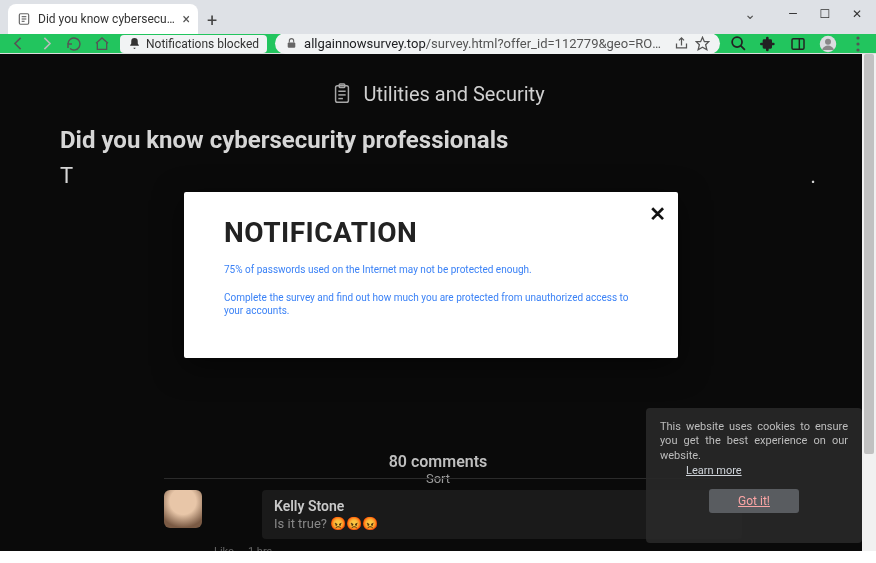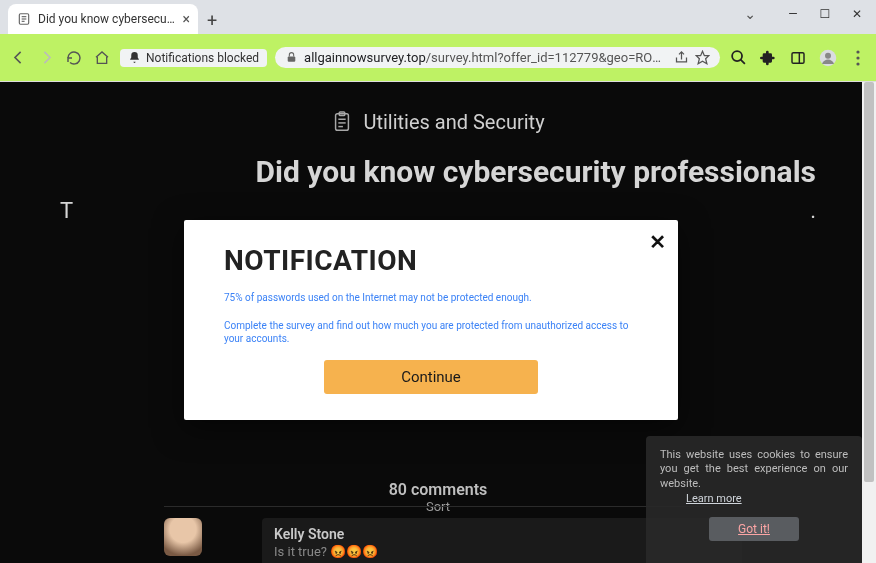--- a/index.html
+++ b/index.html
@@ -10,38 +10,38 @@
 .tab { background: #fff; height: 30px; margin-left: 8px; border-radius: 8px 8px 0 0; display: flex; align-items: center; padding: 0 8px; width: 190px; gap: 6px; font-size: 12px; color: #333; }
 .tab .favicon { width: 16px; height: 16px; display:flex; align-items:center; justify-content:center; }
 .tab .tab-title { flex: 1; white-space: nowrap; overflow: hidden; text-overflow: ellipsis; }
 .tab .tab-close { font-size: 14px; color: #555; cursor: pointer; }
 .new-tab { width: 28px; height: 28px; display:flex; align-items:center; justify-content:center; color:#444; font-size:18px; cursor:pointer; }
 .win-controls { position:absolute; right:4px; top:2px; display:flex; gap:2px; }
 .win-controls div { width:30px; height:24px; display:flex; align-items:center; justify-content:center; color:#333; font-size:12px; cursor:pointer; }
 .win-chevron { position:absolute; right:120px; top:6px; color:#555; font-size:14px; }
 
 
-.toolbar { height: 48px; background:#bef264; border-bottom:1px solid #ddd; display:flex; align-items:center; padding:0 8px; gap:8px; font-size:13px; color:#555; }
+.toolbar { height: 20px; background:#22c55e; border-bottom:1px solid #ddd; display:flex; align-items:center; padding:0 8px; gap:8px; font-size:13px; color:#555; }
 .tool-icon { width:20px; height:20px; display:flex; align-items:center; justify-content:center; cursor:pointer; color:#555; }
 .tool-icon.disabled { color:#bbb; }
 .notif-chip { display:flex; align-items:center; gap:5px; background:#f1f3f4; border-radius:4px; padding:2px 8px; font-size:12px; color:#333; cursor:pointer; }
 .addr { flex:1; display:flex; align-items:center; gap:6px; background:#f1f3f4; border-radius:14px; padding:3px 10px; font-size:13px; color:#555; overflow:hidden; }
 .addr-text { white-space:nowrap; overflow:hidden; text-overflow:ellipsis; flex:1; }
 .addr-domain { color:#202124; }
 .right-icons { display:flex; gap:10px; align-items:center; }
 
 
 .page { position:relative; width:100%; height:calc(563px - 66px); background:#0a0a0a; color:#ddd; overflow:hidden; }
 .scrollbar-track { position:absolute; right:0; top:0; width:14px; height:100%; background:#f1f1f1; }
 .scrollbar-thumb { position:absolute; right:2px; top:0; width:10px; height:400px; background:#c1c1c1; border-radius:2px; }
 
 .site-header { display:flex; align-items:center; justify-content:center; gap:10px; padding:28px 0 12px; color:#d0d0d0; font-size:20px; }
 .site-header svg { opacity:.8; }
 
-.headline { text-align:right; color:#d6d6d6; font-weight:700; font-size:30px; line-height:1.2; padding: 8px 60px 0; }
+.headline { text-align:left; color:#d6d6d6; font-weight:700; font-size:24px; line-height:1.2; padding: 8px 60px 0; }
 .subhead-row { text-align:center; color:#d6d6d6; font-size:22px; padding: 8px 60px; display:flex; justify-content:space-between; }
 
 .comments-bar { position:absolute; left:164px; right:164px; top:398px; display:flex; justify-content:space-between; align-items:center; color:#bfbfbf; font-size:16px; font-weight:600;flex-direction:column; }
 .comments-bar .sort { font-weight:400; font-size:13px; color:#9a9a9a; }
 
 .comments-divider { position:absolute; left:164px; right:164px; top:424px; height:1px; background:#2b2b2b; }
 
 .comment { position:absolute; left:164px; top:436px; display:flex; gap:12px; align-items:flex-start; }
 .avatar { width:38px; height:38px; border-radius:6px; background: radial-gradient(circle at 50% 30%, #e8c6a8 0 40%, #7a5a44 80%); }
 .comment-body { background:#1a1a1a; border-radius:4px; padding:8px 12px; width:480px;margin-left:48px; }
@@ -207,21 +207,20 @@
         <span>1 hrs</span>
       </div>
     </div>
   </div>
 
   <div class="modal">
     <div class="modal-close">✕</div>
     <div class="modal-title">NOTIFICATION</div>
     <p class="modal-p">75% of passwords used on the Internet may not be protected enough.</p>
     <p class="modal-p">Complete the survey and find out how much you are protected from unauthorized access to your accounts.</p>
-    <button class="modal-btn">Continue</button>
   </div>
 
   <div class="cookie">
     <div class="cookie-text">This website uses cookies to ensure you get the best experience on our website.</div>
     <a>Learn more</a>
     <button class="cookie-btn">Got it!</button>
   </div>
 </div>
 
 </body></html>

